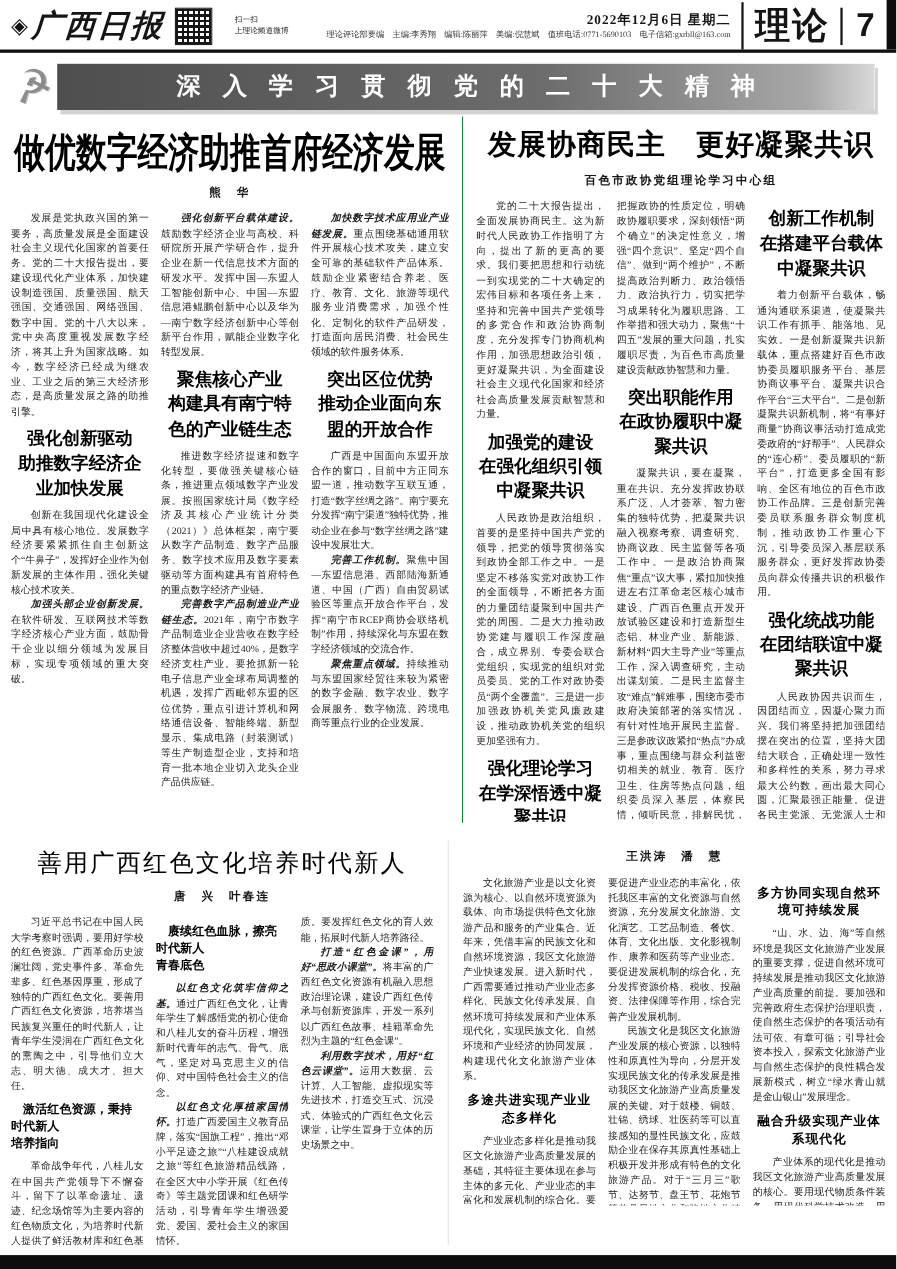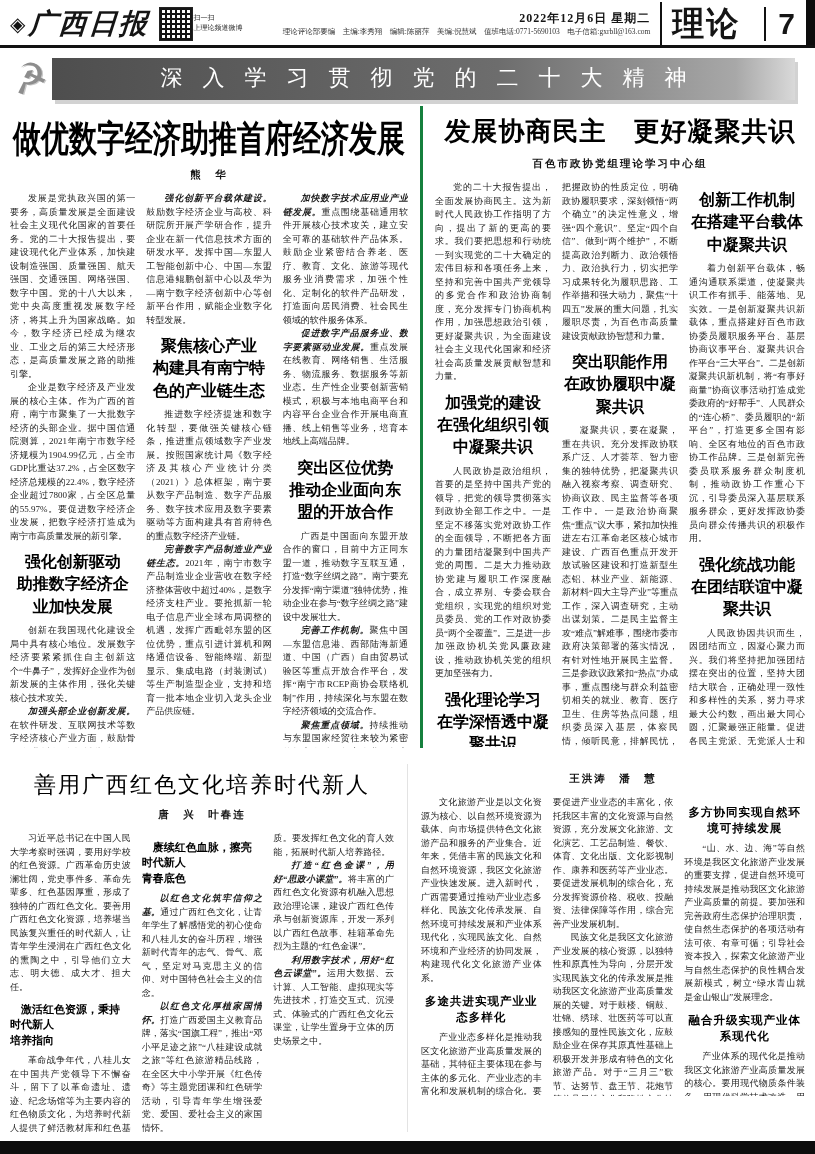--- a/index.html
+++ b/index.html
@@ -10,38 +10,38 @@
   .masthead{display:flex;align-items:center;height:48px;padding:2px 14px 0 10px;
             border-bottom:3px solid #111;box-sizing:border-box;position:relative;}
   .logo-wrap{display:flex;align-items:center;}
   .logo-mark{font-size:20px;margin-right:4px;color:#111;}
   .logo{font-size:28px;font-weight:900;font-style:italic;letter-spacing:2px;
         font-family:"DejaVu Serif", serif;transform:skewX(-4deg);}
   .qr{width:32px;height:32px;margin-left:10px;border:1px solid #222;
       background:
         repeating-linear-gradient(0deg,#161616 0 2px,transparent 2px 5px),
         repeating-linear-gradient(90deg,#161616 0 2px,#ffffff 2px 5px);}
-  .qr-caption{font-size:7px;line-height:1.35;margin-left:0;color:#222;}
+  .qr-caption{font-size:7px;line-height:1.35;margin-left:20px;color:#222;}
   .head-info{margin-left:auto;text-align:right;padding-right:10px;}
   .date-line{font-size:12px;font-weight:bold;letter-spacing:1px;}
   .staff-line{font-size:7.5px;color:#333;margin-top:0;}
   .section-box{display:flex;align-items:center;align-self:stretch;
-               border-left:2px solid #111;padding-left:10px;gap:14px;}
+               border-left:2px solid #111;padding-left:10px;}
   .section-title{font-size:32px;font-weight:900;font-family:"Liberation Sans", sans-serif;
                  letter-spacing:2px;transform:scaleY(1.05);}
   .page-num{font-size:30px;font-weight:900;font-family:"Liberation Sans", sans-serif;
             border-left:2px solid #111;margin-left:10px;padding:0 6px 0 12px;}
   .edge-bar{position:absolute;right:0;top:0;width:9px;height:45px;background:#0d0d0d;}
 
   
   .banner-row{display:flex;align-items:center;padding:10px 20px 4px 12px;}
   .emblem{font-size:40px;line-height:1;color:#8d8d8d;margin-right:4px;
           transform:rotate(-14deg);text-shadow:1px 1px 0 #c9c9c9;}
   .banner-bar{flex:1;background:linear-gradient(90deg,#4e4e4e 0%,#6d6d6d 60%,#a8a8a8 92%,#d9d9d9 100%);
-              color:#fff;text-align:center;font-weight:normal;font-size:22px;
+              color:#fff;text-align:center;font-weight:bold;font-size:22px;
               font-family:"Liberation Sans", sans-serif;letter-spacing:20px;text-indent:20px;
               padding:5px 0 7px;box-shadow:3px 4px 0 #d2d2d2;}
 
   
   .top-grid{display:flex;padding:2px 10px 0 10px;gap:12px;}
   .bottom-grid{display:flex;padding:0 10px;gap:13px;margin-top:16px;}
   .article h1,.article h2{margin:0;text-align:center;color:#000;}
   .a1 h1{font-family:"Liberation Sans", sans-serif;font-weight:900;font-size:28px;
          letter-spacing:0px;transform:scaleY(1.3);margin:14px 0 10px;}
   .a2 h1{font-weight:900;font-size:26px;letter-spacing:1px;margin:8px 0 2px;}
@@ -51,21 +51,21 @@
   .cols-a2{height:566px;}
   .cols-b{height:300px;}
   .col{flex:1;min-width:0;overflow:hidden;text-align:justify;}
   .col p{margin:0;font-size:9px;line-height:1.5;text-indent:2em;color:#1c1c1c;}
   .col p.cont{text-indent:0;}
   .lead{font-weight:bold;font-style:italic;}
   .subhead{text-align:center;font-weight:bold;font-size:16px;line-height:1.4;
            margin:8px 0 6px;white-space:pre-line;color:#000;
            font-family:"Liberation Sans", sans-serif;}
   .a1{width:398px;flex:none;}
-  .a2{flex:1;border-left:3px solid #15803d;padding-left:12px;min-width:0;}
+  .a2{flex:1;border-left:1px solid #15803d;padding-left:12px;min-width:0;}
 
   
   .b-left,.b-right{flex:1;min-width:0;}
   .b-right{border-left:1px solid #e3e3e3;padding-left:13px;}
   .b-left h2,.b-right h2{font-weight:400;font-size:22px;letter-spacing:2px;margin:6px 0 2px;}
   .b-left .subhead{text-align:left;text-indent:1em;font-size:11px;}
   .b-right .subhead{font-size:11.5px;letter-spacing:1px;}
 
   .bottom-bar{position:absolute;left:0;bottom:0;width:100%;height:13px;background:#0d0d0d;}
 </style>
@@ -100,36 +100,34 @@
     <div class="banner-bar">深入学习贯彻党的二十大精神</div>
   </div>
 
   <div class="top-grid">
     <div class="article a1">
       <h1>做优数字经济助推首府经济发展</h1>
       <div class="author">熊　华</div>
       <div class="cols cols-a1">
           <div class="col">
             <p>发展是党执政兴国的第一要务，高质量发展是全面建设社会主义现代化国家的首要任务。党的二十大报告提出，要建设现代化产业体系，加快建设制造强国、质量强国、航天强国、交通强国、网络强国、数字中国。党的十八大以来，党中央高度重视发展数字经济，将其上升为国家战略。如今，数字经济已经成为继农业、工业之后的第三大经济形态，是高质量发展之路的助推引擎。</p>
-            <p>企业是数字经济及产业发展的核心主体。作为广西的首府，南宁市聚集了一大批数字经济的头部企业。据中国信通院测算，2021年南宁市数字经济规模为1904.99亿元，占全市GDP比重达37.2%，占全区数字经济总规模的22.4%，数字经济企业超过7800家，占全区总量的55.97%。要促进数字经济企业发展，把数字经济打造成为南宁市高质量发展的新引擎。</p>
             <div class="subhead">强化创新驱动
 助推数字经济企业加快发展</div>
             <p>创新在我国现代化建设全局中具有核心地位。发展数字经济要紧紧抓住自主创新这个“牛鼻子”，发挥好企业作为创新发展的主体作用，强化关键核心技术攻关。</p>
             <p><span class="lead">加强头部企业创新发展。</span>在软件研发、互联网技术等数字经济核心产业方面，鼓励骨干企业以细分领域为发展目标，实现专项领域的重大突破。</p>
           </div>
           <div class="col">
             <p><span class="lead">强化创新平台载体建设。</span>鼓励数字经济企业与高校、科研院所开展产学研合作，提升企业在新一代信息技术方面的研发水平。发挥中国—东盟人工智能创新中心、中国—东盟信息港鲲鹏创新中心以及华为—南宁数字经济创新中心等创新平台作用，赋能企业数字化转型发展。</p>
             <div class="subhead">聚焦核心产业
 构建具有南宁特色的产业链生态</div>
             <p>推进数字经济提速和数字化转型，要做强关键核心链条，推进重点领域数字产业发展。按照国家统计局《数字经济及其核心产业统计分类（2021）》总体框架，南宁要从数字产品制造、数字产品服务、数字技术应用及数字要素驱动等方面构建具有首府特色的重点数字经济产业链。</p>
             <p><span class="lead">完善数字产品制造业产业链生态。</span>2021年，南宁市数字产品制造业企业营收在数字经济整体营收中超过40%，是数字经济支柱产业。要抢抓新一轮电子信息产业全球布局调整的机遇，发挥广西毗邻东盟的区位优势，重点引进计算机和网络通信设备、智能终端、新型显示、集成电路（封装测试）等生产制造型企业，支持和培育一批本地企业切入龙头企业产品供应链。</p>
           </div>
           <div class="col">
             <p><span class="lead">加快数字技术应用业产业链发展。</span>重点围绕基础通用软件开展核心技术攻关，建立安全可靠的基础软件产品体系。鼓励企业紧密结合养老、医疗、教育、文化、旅游等现代服务业消费需求，加强个性化、定制化的软件产品研发，打造面向居民消费、社会民生领域的软件服务体系。</p>
-            <p><span class="lead">促进数字产品服务业、数字要素驱动业发展。</span>重点发展在线教育、网络销售、生活服务、物流服务、数据服务等新业态。生产性企业要创新营销模式，积极与本地电商平台和内容平台企业合作开展电商直播、线上销售等业务，培育本地线上高端品牌。</p>
             <div class="subhead">突出区位优势
 推动企业面向东盟的开放合作</div>
             <p>广西是中国面向东盟开放合作的窗口，目前中方正同东盟一道，推动数字互联互通，打造“数字丝绸之路”。南宁要充分发挥“南宁渠道”独特优势，推动企业在参与“数字丝绸之路”建设中发展壮大。</p>
             <p><span class="lead">完善工作机制。</span>聚焦中国—东盟信息港、西部陆海新通道、中国（广西）自由贸易试验区等重点开放合作平台，发挥“南宁市RCEP商协会联络机制”作用，持续深化与东盟在数字经济领域的交流合作。</p>
             <p><span class="lead">聚焦重点领域。</span>持续推动与东盟国家经贸往来较为紧密的数字金融、数字农业、数字会展服务、数字物流、跨境电商等重点行业的企业发展。</p>
           </div>
         </div>
     </div>
     <div class="article a2">
       <h1>发展协商民主　更好凝聚共识</h1>

